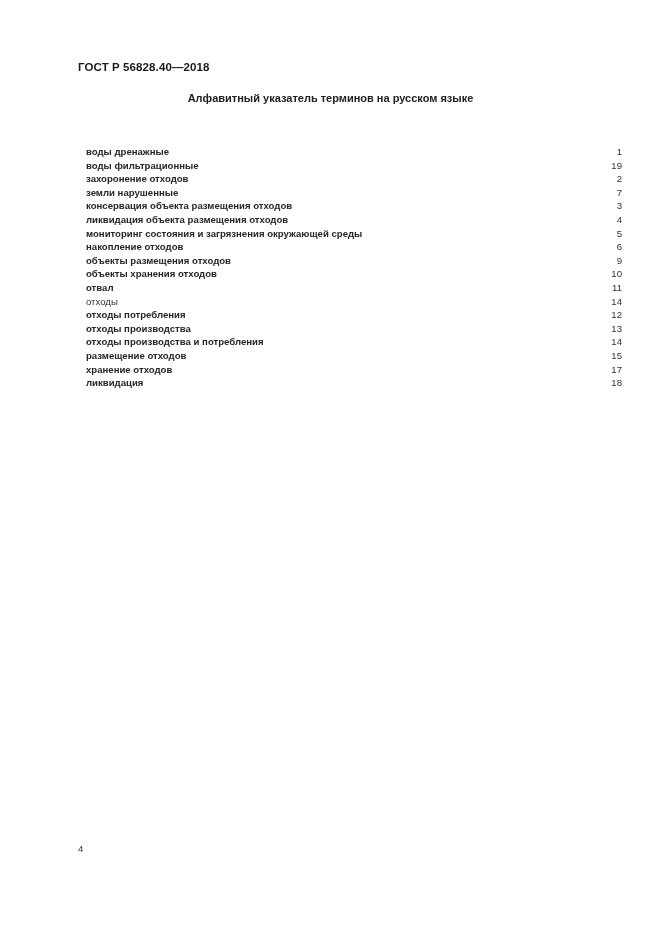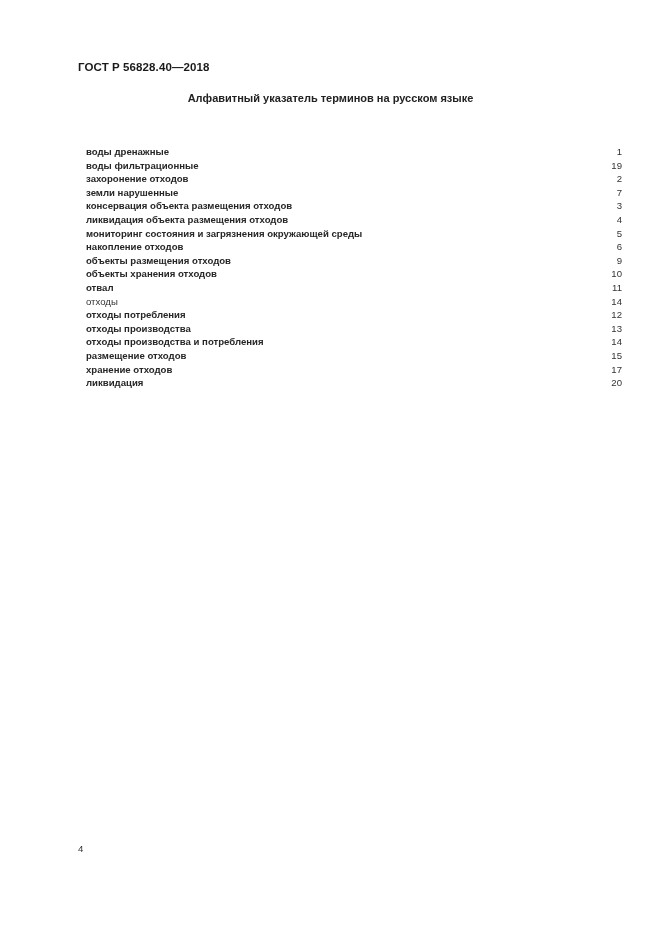--- a/index.html
+++ b/index.html
@@ -152,18 +152,18 @@
     <li class="index-row">
       <span class="term">размещение отходов</span>
       <span class="page-ref">15</span>
     </li>
     <li class="index-row">
       <span class="term">хранение отходов</span>
       <span class="page-ref">17</span>
     </li>
     <li class="index-row">
       <span class="term">ликвидация</span>
-      <span class="page-ref">20</span>
+      <span class="page-ref">18</span>
     </li>
   </ul>
 
   <div class="page-number">4</div>
 </div>
 
 </body></html>

